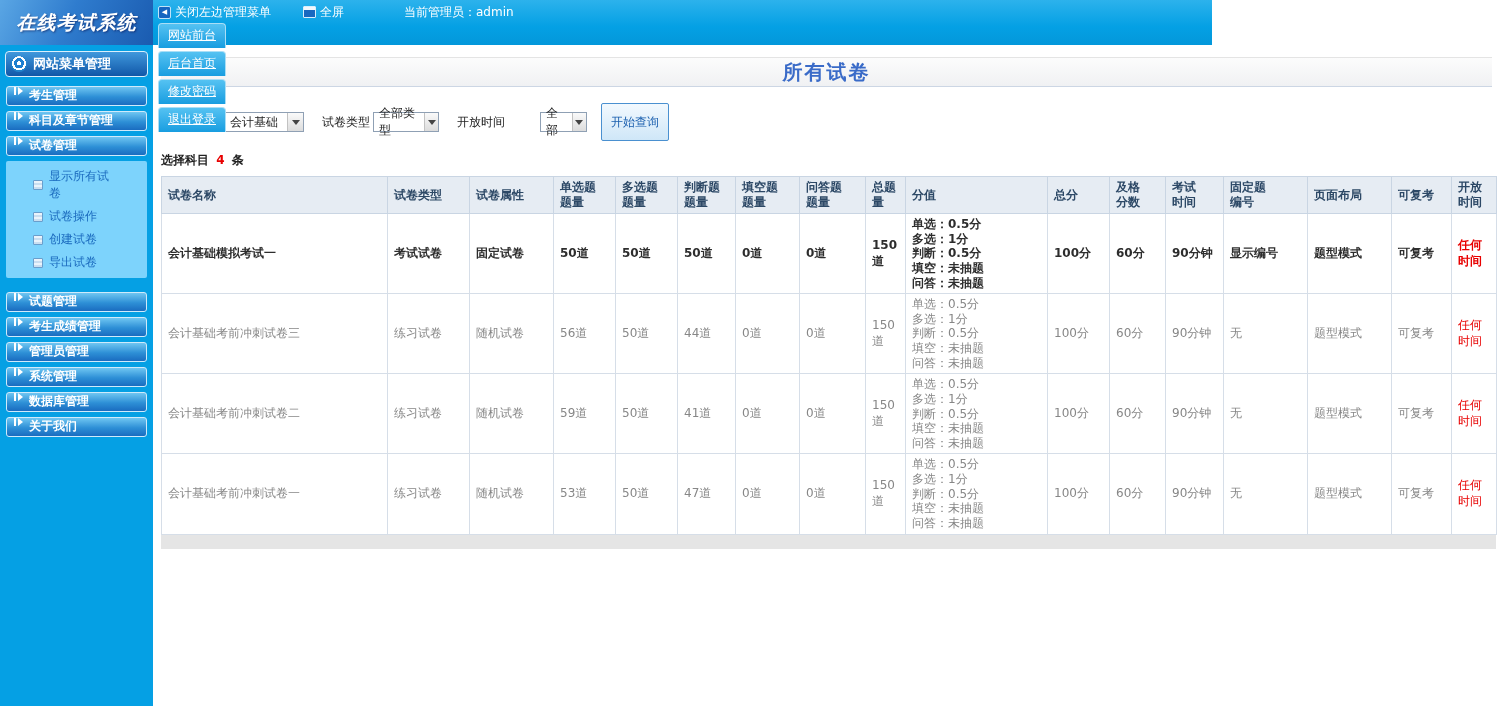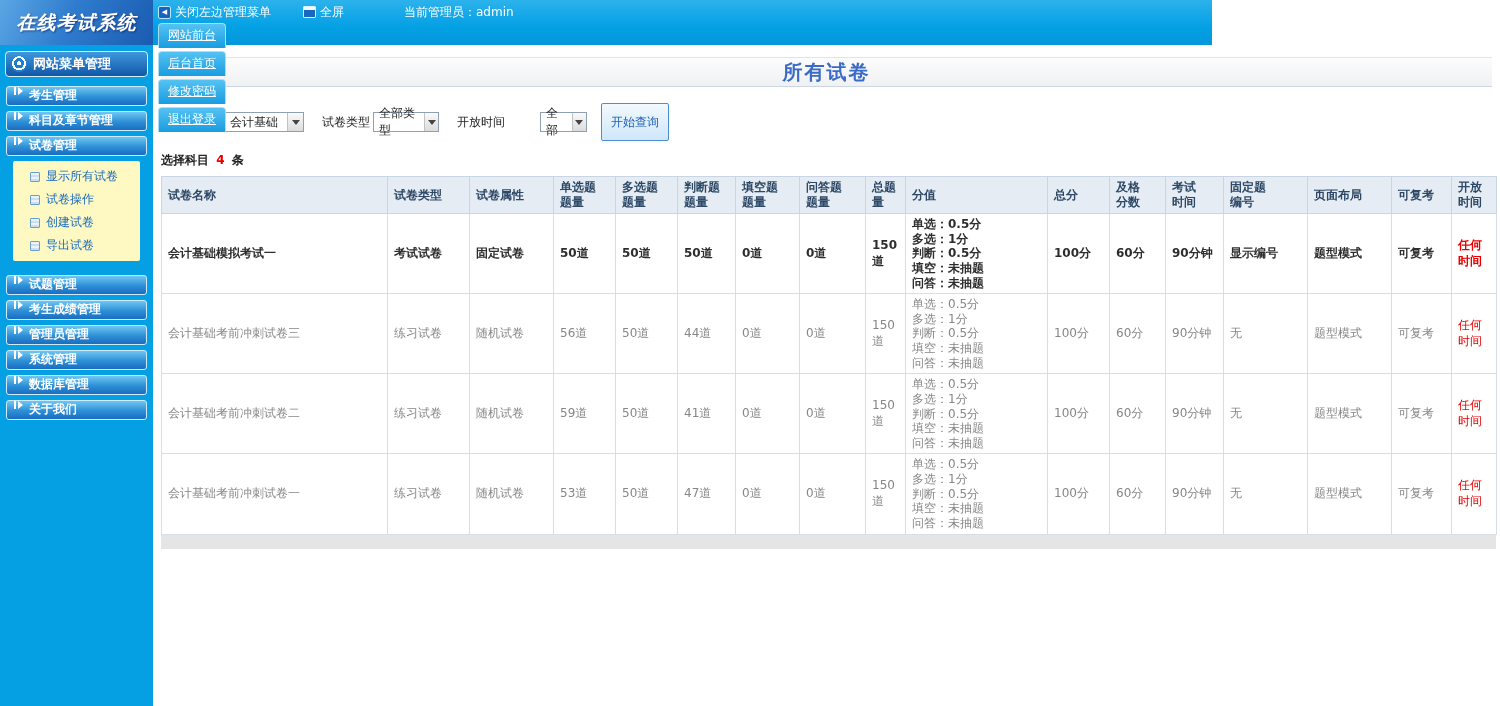--- a/index.html
+++ b/index.html
@@ -39,21 +39,21 @@
     font-size:13px; display:flex; align-items:center; gap:6px; padding:0 5px; margin-bottom:9px; }
   .globe { width:16px; height:16px; border-radius:50%; flex:0 0 16px;
     background:radial-gradient(circle at 50% 45%, #ffffff 0 2px, #1d7fd0 2px 5px, #ffffff 5px 7px, #2184cc 7px); }
   .side-btn { height:20px; margin:0 1px 5px; background:linear-gradient(180deg,#6fc6f2 0%,#2d8fd6 55%,#1a6cc0 100%);
     border:1px solid #cfeafb; border-radius:3px; color:#fff; font-weight:bold; font-size:12px;
     display:flex; align-items:flex-start; gap:6px; padding:0 7px; cursor:pointer; }
   .play-icon { display:inline-flex; align-items:center; gap:2px; }
   .play-icon .bar { width:2px; height:8px; background:#fff; display:inline-block; }
   .play-icon .tri { width:0; height:0; border-left:5px solid #fff;
     border-top:4px solid transparent; border-bottom:4px solid transparent; display:inline-block; }
-  .side-submenu { background:#fef9c3; border-radius:2px; margin:2px 8px 14px; padding:4px 8px; }
+  .side-submenu { background:#7dd3fc; border-radius:2px; margin:2px 1px 14px; padding:4px 18px; }
   .sub-item { display:flex; align-items:center; gap:6px; padding:3px 9px;
     color:#1a6abe; font-size:12px; cursor:pointer; }
   .sub-icon { width:10px; height:10px; flex:0 0 10px; border:1px solid #6a9ecc;
     background:linear-gradient(#eaf3fb 30%,#c9def0 30% 55%,#eaf3fb 55% 80%,#c9def0 80%); border-radius:1px; }
 
   
   .main { position:absolute; left:153px; top:45px; width:1347px; height:661px; background:#fff; }
   .title-bar { margin:12px 8px 0; height:30px;
     background:linear-gradient(#fcfcfc,#f0f1f3); border-top:1px solid #e4e4e4; border-bottom:1px solid #ccd6e4;
     text-align:center; }

